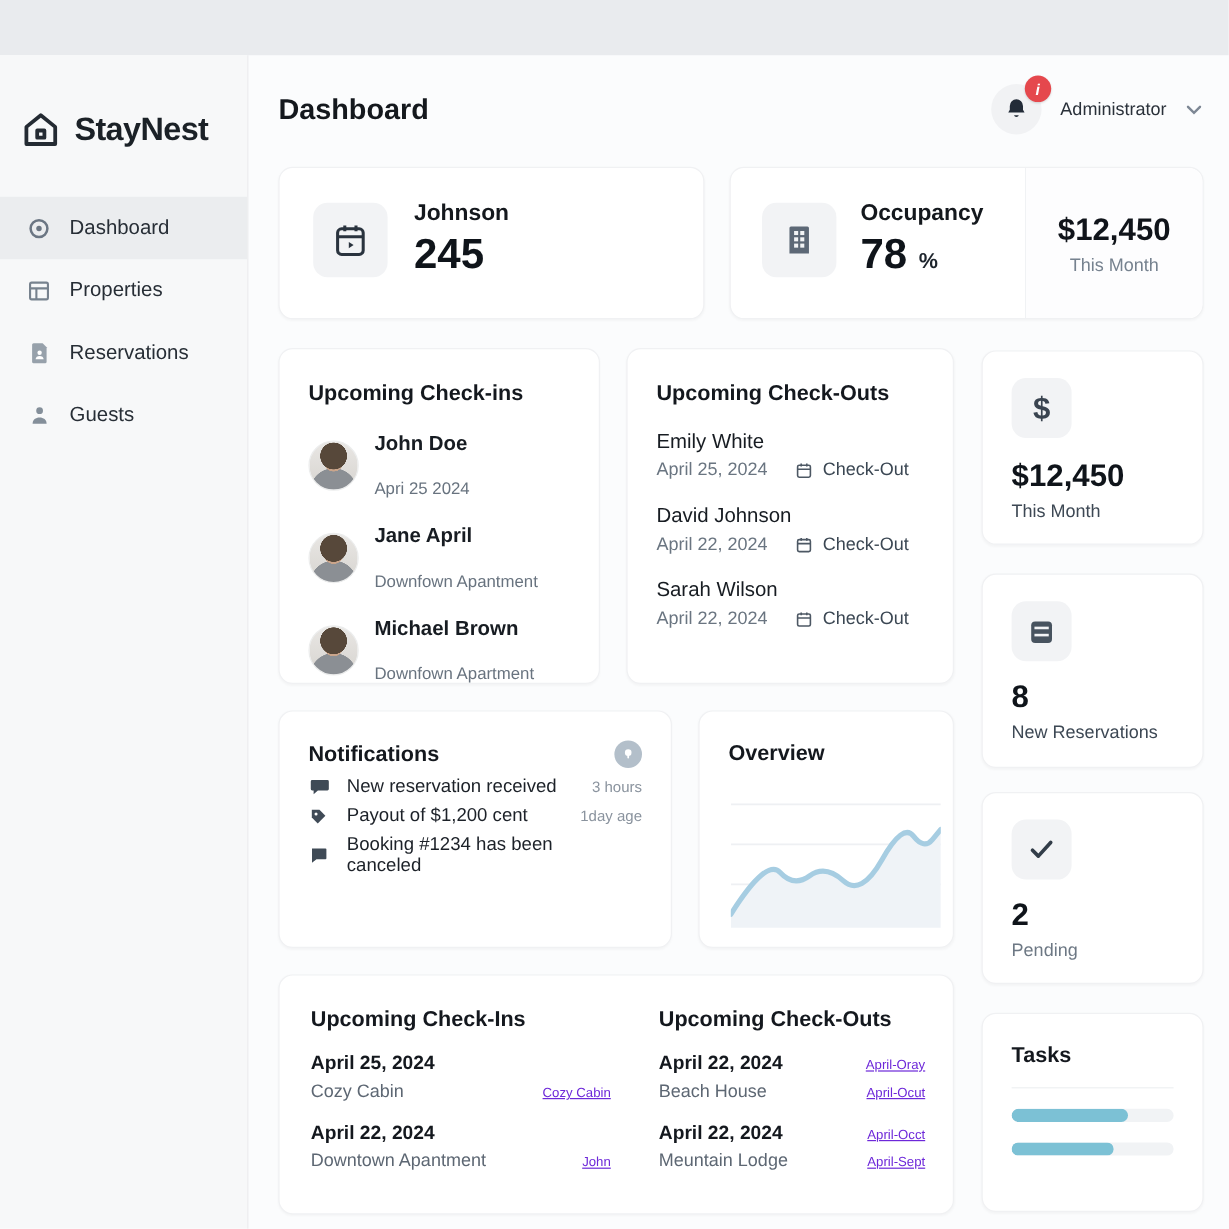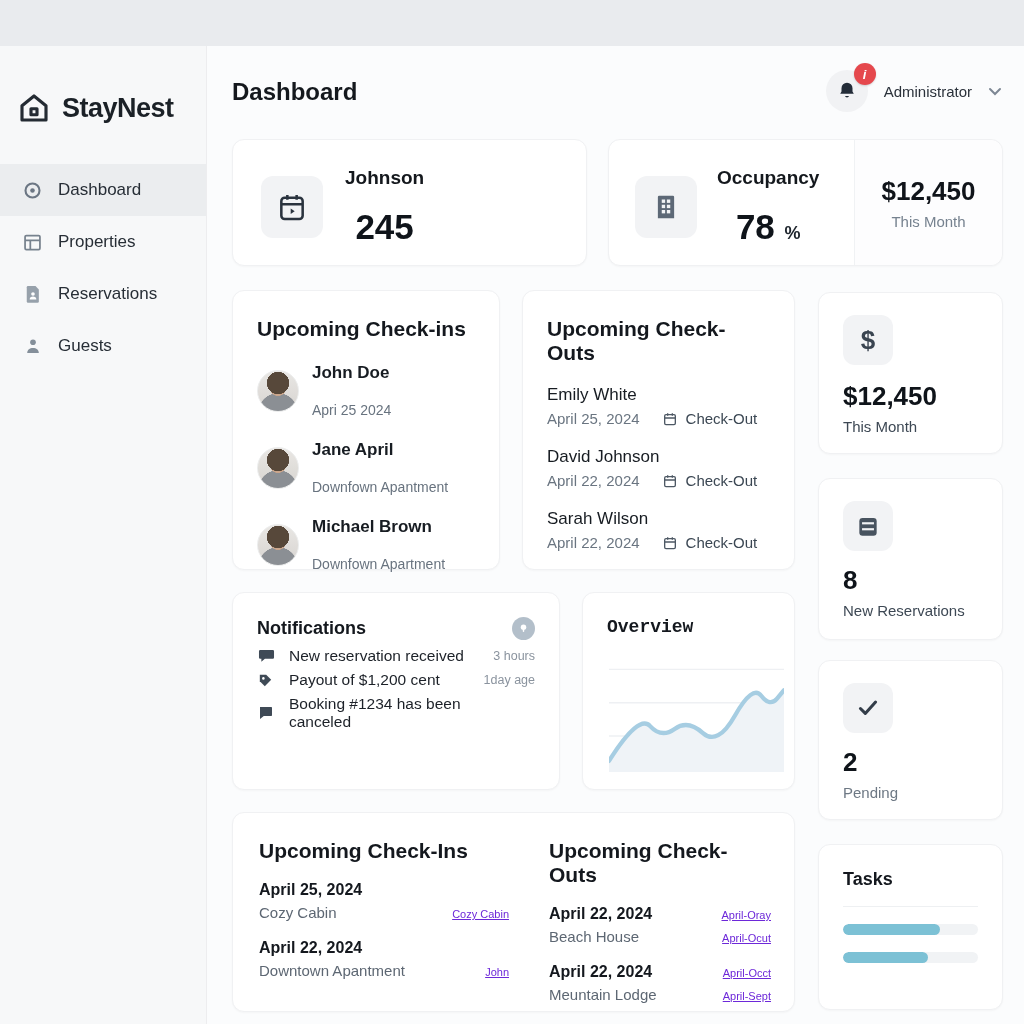--- a/index.html
+++ b/index.html
@@ -25,27 +25,27 @@
   .badge { position:absolute; top:-7px; right:-8px; width:22px; height:22px; background:#e5484d; border-radius:50%; color:#fff; font-size:13px; font-style:italic; font-weight:700; display:flex; align-items:center; justify-content:center; box-shadow:0 1px 2px rgba(0,0,0,.15); }
   .user-name { font-size:15px; font-weight:500; color:#2a313a; }
   .chev { color:#7d8794; font-size:13px; }
 
   .card { position:absolute; background:#ffffff; border:1px solid #f0f1f3; border-radius:12px; box-shadow:0 1px 2px rgba(20,24,30,.03); }
 
   .icon-sq { background:#f2f3f5; border-radius:12px; display:flex; align-items:center; justify-content:center; color:#343e4a; }
 
   
   .stat-label { font-size:19px; font-weight:600; color:#14181d; }
-  .stat-value { font-size:35px; font-weight:700; color:#0f141a; margin-top:18px;text-align:center; }
+  .stat-value { font-size:35px; font-weight:700; color:#0f141a; margin-top:3px; }
   .unit { font-size:18px; font-weight:600; color:#1d242c; }
   .rev-panel { position:absolute; right:0; top:0; width:148px; height:100%; background:#fdfdfe; border-left:1px solid #f0f2f4; border-radius:0 12px 12px 0; display:flex; flex-direction:column; align-items:center; justify-content:center; gap:6px; }
   .rev-big { font-size:26px; font-weight:700; color:#10141a; }
   .rev-sub { font-size:15px; color:#76828f; }
 
-  .card-title { font-size:21px; font-weight:700; color:#14181e; }
+  .card-title { font-size:18px; font-weight:700; color:#14181e; }
   .card-title-lg { font-size:18px; font-weight:700; color:#14181e; }
 
   
   .ci-item { display:flex; align-items:center; gap:13px; margin-top:22px; cursor:pointer; }
   .avatar { width:42px; height:42px; border-radius:50%; flex:0 0 42px;
     background:
       radial-gradient(circle at 50% 30%, #57483a 0 32%, rgba(0,0,0,0) 33%),
       radial-gradient(circle at 50% 42%, #caa58b 0 26%, rgba(0,0,0,0) 27%),
       radial-gradient(circle at 50% 105%, #8b8f94 0 42%, rgba(0,0,0,0) 43%),
       linear-gradient(#e9e7e4, #d7d4d0);
@@ -353,21 +353,21 @@
     <span class="notif-ic">
       <svg width="18" height="18" viewBox="0 0 24 24" fill="#3f4a56">
           <path d="M4 4 h15 a1 1 0 0 1 1 1 v10 a1 1 0 0 1 -1 1 H9 l-5 4 Z"></path>
         </svg>
     </span>
     <span class="notif-text">Booking #1234 has been canceled</span>
     <span class="notif-time"></span>
   </div>
 </div>
 
-<div class="card" style="left:582px; top:592px; width:213px; height:198px; padding:24px 0 0 24px;font-family:Liberation Mono, monospace;">
+<div class="card" style="left:582px; top:592px; width:213px; height:198px; padding:24px 0 0 24px;">
   <div class="card-title-lg">Overview</div>
   <div style="margin:20px 12px 0 2px;">
     <svg id="ov-chart" width="175" height="118" viewBox="0 0 184 118">
       <line x1="0" y1="10" x2="184" y2="10" stroke="#eef0f3" stroke-width="1.5"></line>
       <line x1="0" y1="45" x2="184" y2="45" stroke="#eef0f3" stroke-width="1.5"></line>
       <line x1="0" y1="80" x2="184" y2="80" stroke="#eef0f3" stroke-width="1.5"></line>
       <path id="ov-area" fill="#eff3f7" d="M 0 106.2 Q 31.28 56.64 43.239999999999995 69.62 Q 55.199999999999996 82.6 69 72.57 Q 82.8 62.540000000000006 98.44 76.7 Q 114.08 90.86 132.48 58.41 Q 150.88 25.959999999999994 160.07999999999998 37.76 Q 169.28 49.56 176.64 40.71 Q 184 31.86 184 31.86 L 184 118 L 0 118 Z"></path>
       <path id="ov-line" fill="none" stroke="#a6cde2" stroke-width="4.5" stroke-linecap="round" stroke-linejoin="round" d="M 0 106.2 Q 31.28 56.64 43.239999999999995 69.62 Q 55.199999999999996 82.6 69 72.57 Q 82.8 62.540000000000006 98.44 76.7 Q 114.08 90.86 132.48 58.41 Q 150.88 25.959999999999994 160.07999999999998 37.76 Q 169.28 49.56 176.64 40.71 Q 184 31.86 184 31.86"></path>
     </svg>
   </div>

